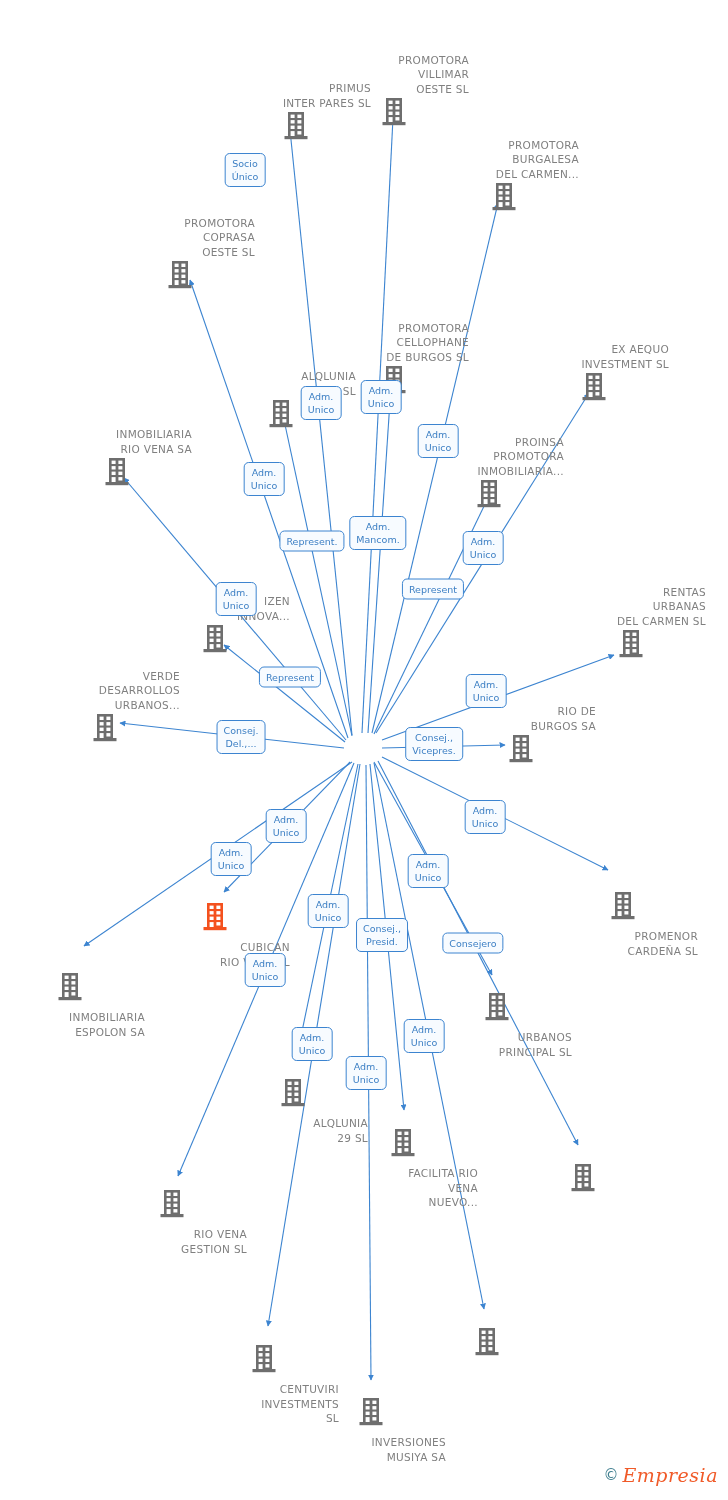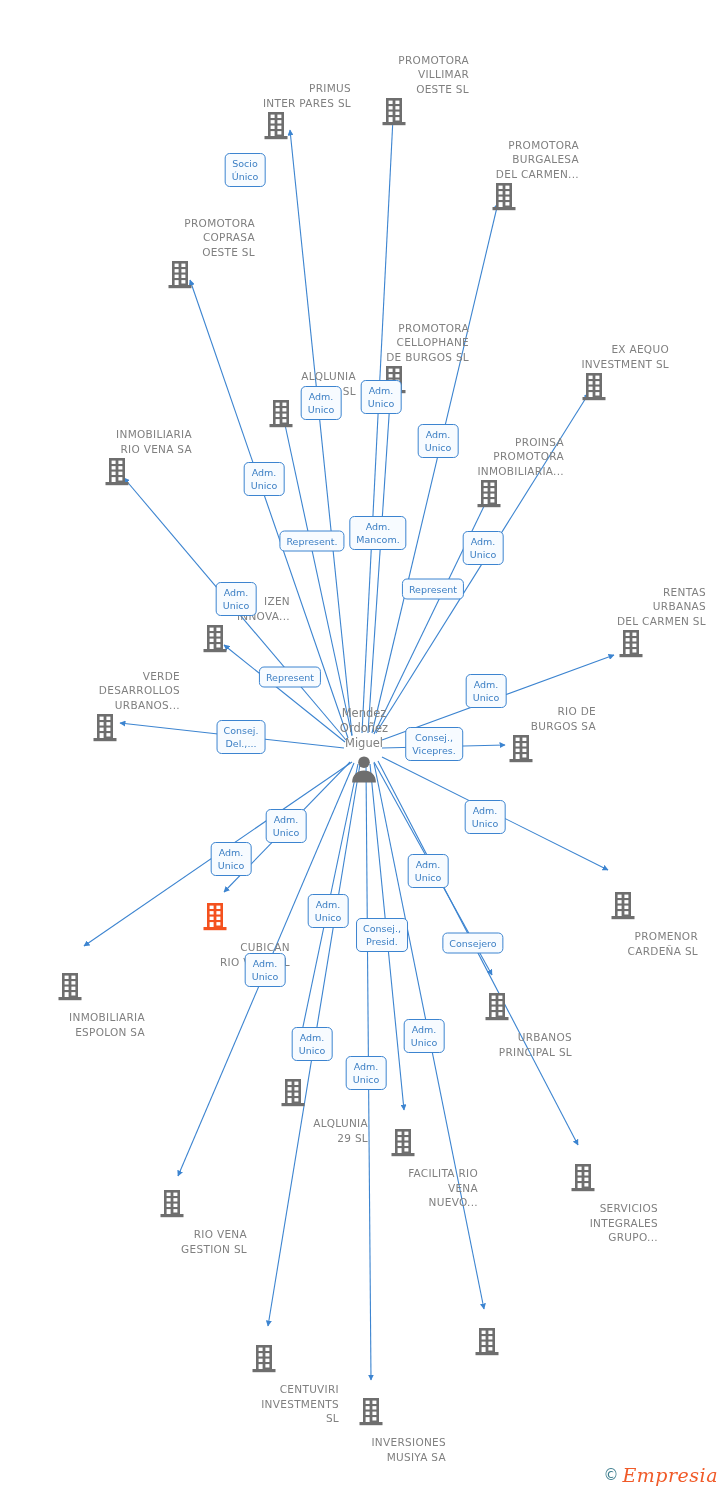--- a/index.html
+++ b/index.html
@@ -80,21 +80,21 @@
         <path d="M370,764 L404,1110" marker-end="url(#arrow)"></path>
         <path d="M378,761 L578,1145" marker-end="url(#arrow)"></path>
         <path d="M354,763 L178,1176" marker-end="url(#arrow)"></path>
         <path d="M374,763 L484,1309" marker-end="url(#arrow)"></path>
         <path d="M360,764 L268,1326" marker-end="url(#arrow)"></path>
         <path d="M366,765 L371,1380" marker-end="url(#arrow)"></path>
       </g>
   </svg>
 
   <div id="nodes-layer">
-      <div class="node cap-above" style="left: 276px; top: 81px;">
+      <div class="node cap-above" style="left: 296px; top: 81px;">
         <div class="caption">PRIMUS
 INTER PARES SL</div>
         <svg class="ico" width="28" height="30" viewBox="0 0 28 30">
           <rect x="6" y="1" width="16" height="25" fill="#6e6e6e"></rect>
           <rect x="2.5" y="25" width="23" height="3.2" fill="#6e6e6e"></rect>
           <rect x="8.6" y="3.6" width="4" height="3.4" fill="#fff"></rect>
           <rect x="15.4" y="3.6" width="4" height="3.4" fill="#fff"></rect>
           <rect x="8.6" y="9.1" width="4" height="3.4" fill="#fff"></rect>
           <rect x="15.4" y="9.1" width="4" height="3.4" fill="#fff"></rect>
           <rect x="8.6" y="14.6" width="4" height="3.4" fill="#fff"></rect>
@@ -405,23 +405,20 @@
           <rect x="2.5" y="25" width="23" height="3.2" fill="#6e6e6e"></rect>
           <rect x="8.6" y="3.6" width="4" height="3.4" fill="#fff"></rect>
           <rect x="15.4" y="3.6" width="4" height="3.4" fill="#fff"></rect>
           <rect x="8.6" y="9.1" width="4" height="3.4" fill="#fff"></rect>
           <rect x="15.4" y="9.1" width="4" height="3.4" fill="#fff"></rect>
           <rect x="8.6" y="14.6" width="4" height="3.4" fill="#fff"></rect>
           <rect x="15.4" y="14.6" width="4" height="3.4" fill="#fff"></rect>
           <rect x="8.6" y="20.1" width="4" height="4.9" fill="#fff"></rect>
           <rect x="15.4" y="20.1" width="4" height="3.4" fill="#fff"></rect>
         </svg>
-        <div class="caption">SERVICIOS
-INTEGRALES
-GRUPO...</div>
       </div>
       <div class="node cap-below" style="left: 172px; top: 1189px;">
         <svg class="ico" width="28" height="30" viewBox="0 0 28 30">
           <rect x="6" y="1" width="16" height="25" fill="#6e6e6e"></rect>
           <rect x="2.5" y="25" width="23" height="3.2" fill="#6e6e6e"></rect>
           <rect x="8.6" y="3.6" width="4" height="3.4" fill="#fff"></rect>
           <rect x="15.4" y="3.6" width="4" height="3.4" fill="#fff"></rect>
           <rect x="8.6" y="9.1" width="4" height="3.4" fill="#fff"></rect>
           <rect x="15.4" y="9.1" width="4" height="3.4" fill="#fff"></rect>
           <rect x="8.6" y="14.6" width="4" height="3.4" fill="#fff"></rect>
@@ -474,29 +471,20 @@
           <rect x="8.6" y="14.6" width="4" height="3.4" fill="#fff"></rect>
           <rect x="15.4" y="14.6" width="4" height="3.4" fill="#fff"></rect>
           <rect x="8.6" y="20.1" width="4" height="4.9" fill="#fff"></rect>
           <rect x="15.4" y="20.1" width="4" height="3.4" fill="#fff"></rect>
         </svg>
         <div class="caption">INVERSIONES
 MUSIYA SA</div>
       </div>
     </div>
 
-  <div class="person" id="person-node" style="left:364px;top:748px">
-    <div class="pname">Mendez
-Ordoñez
-Miguel</div>
-    <svg width="34" height="34" viewBox="0 0 24 24">
-      <circle cx="12" cy="7.2" r="4.1" fill="#6e6e6e"></circle>
-      <path d="M3.6 21.5 C3.6 15.8 7.4 13 12 13 C16.6 13 20.4 15.8 20.4 21.5 Z" fill="#6e6e6e"></path>
-    </svg>
-  </div>
 
   <div id="labels-layer">
       <div class="elabel" style="left: 245px; top: 170px;">Socio
 Único</div>
       <div class="elabel" style="left: 321px; top: 403px;">Adm.
 Unico</div>
       <div class="elabel" style="left: 381px; top: 397px;">Adm.
 Unico</div>
       <div class="elabel" style="left: 438px; top: 441px;">Adm.
 Unico</div>

